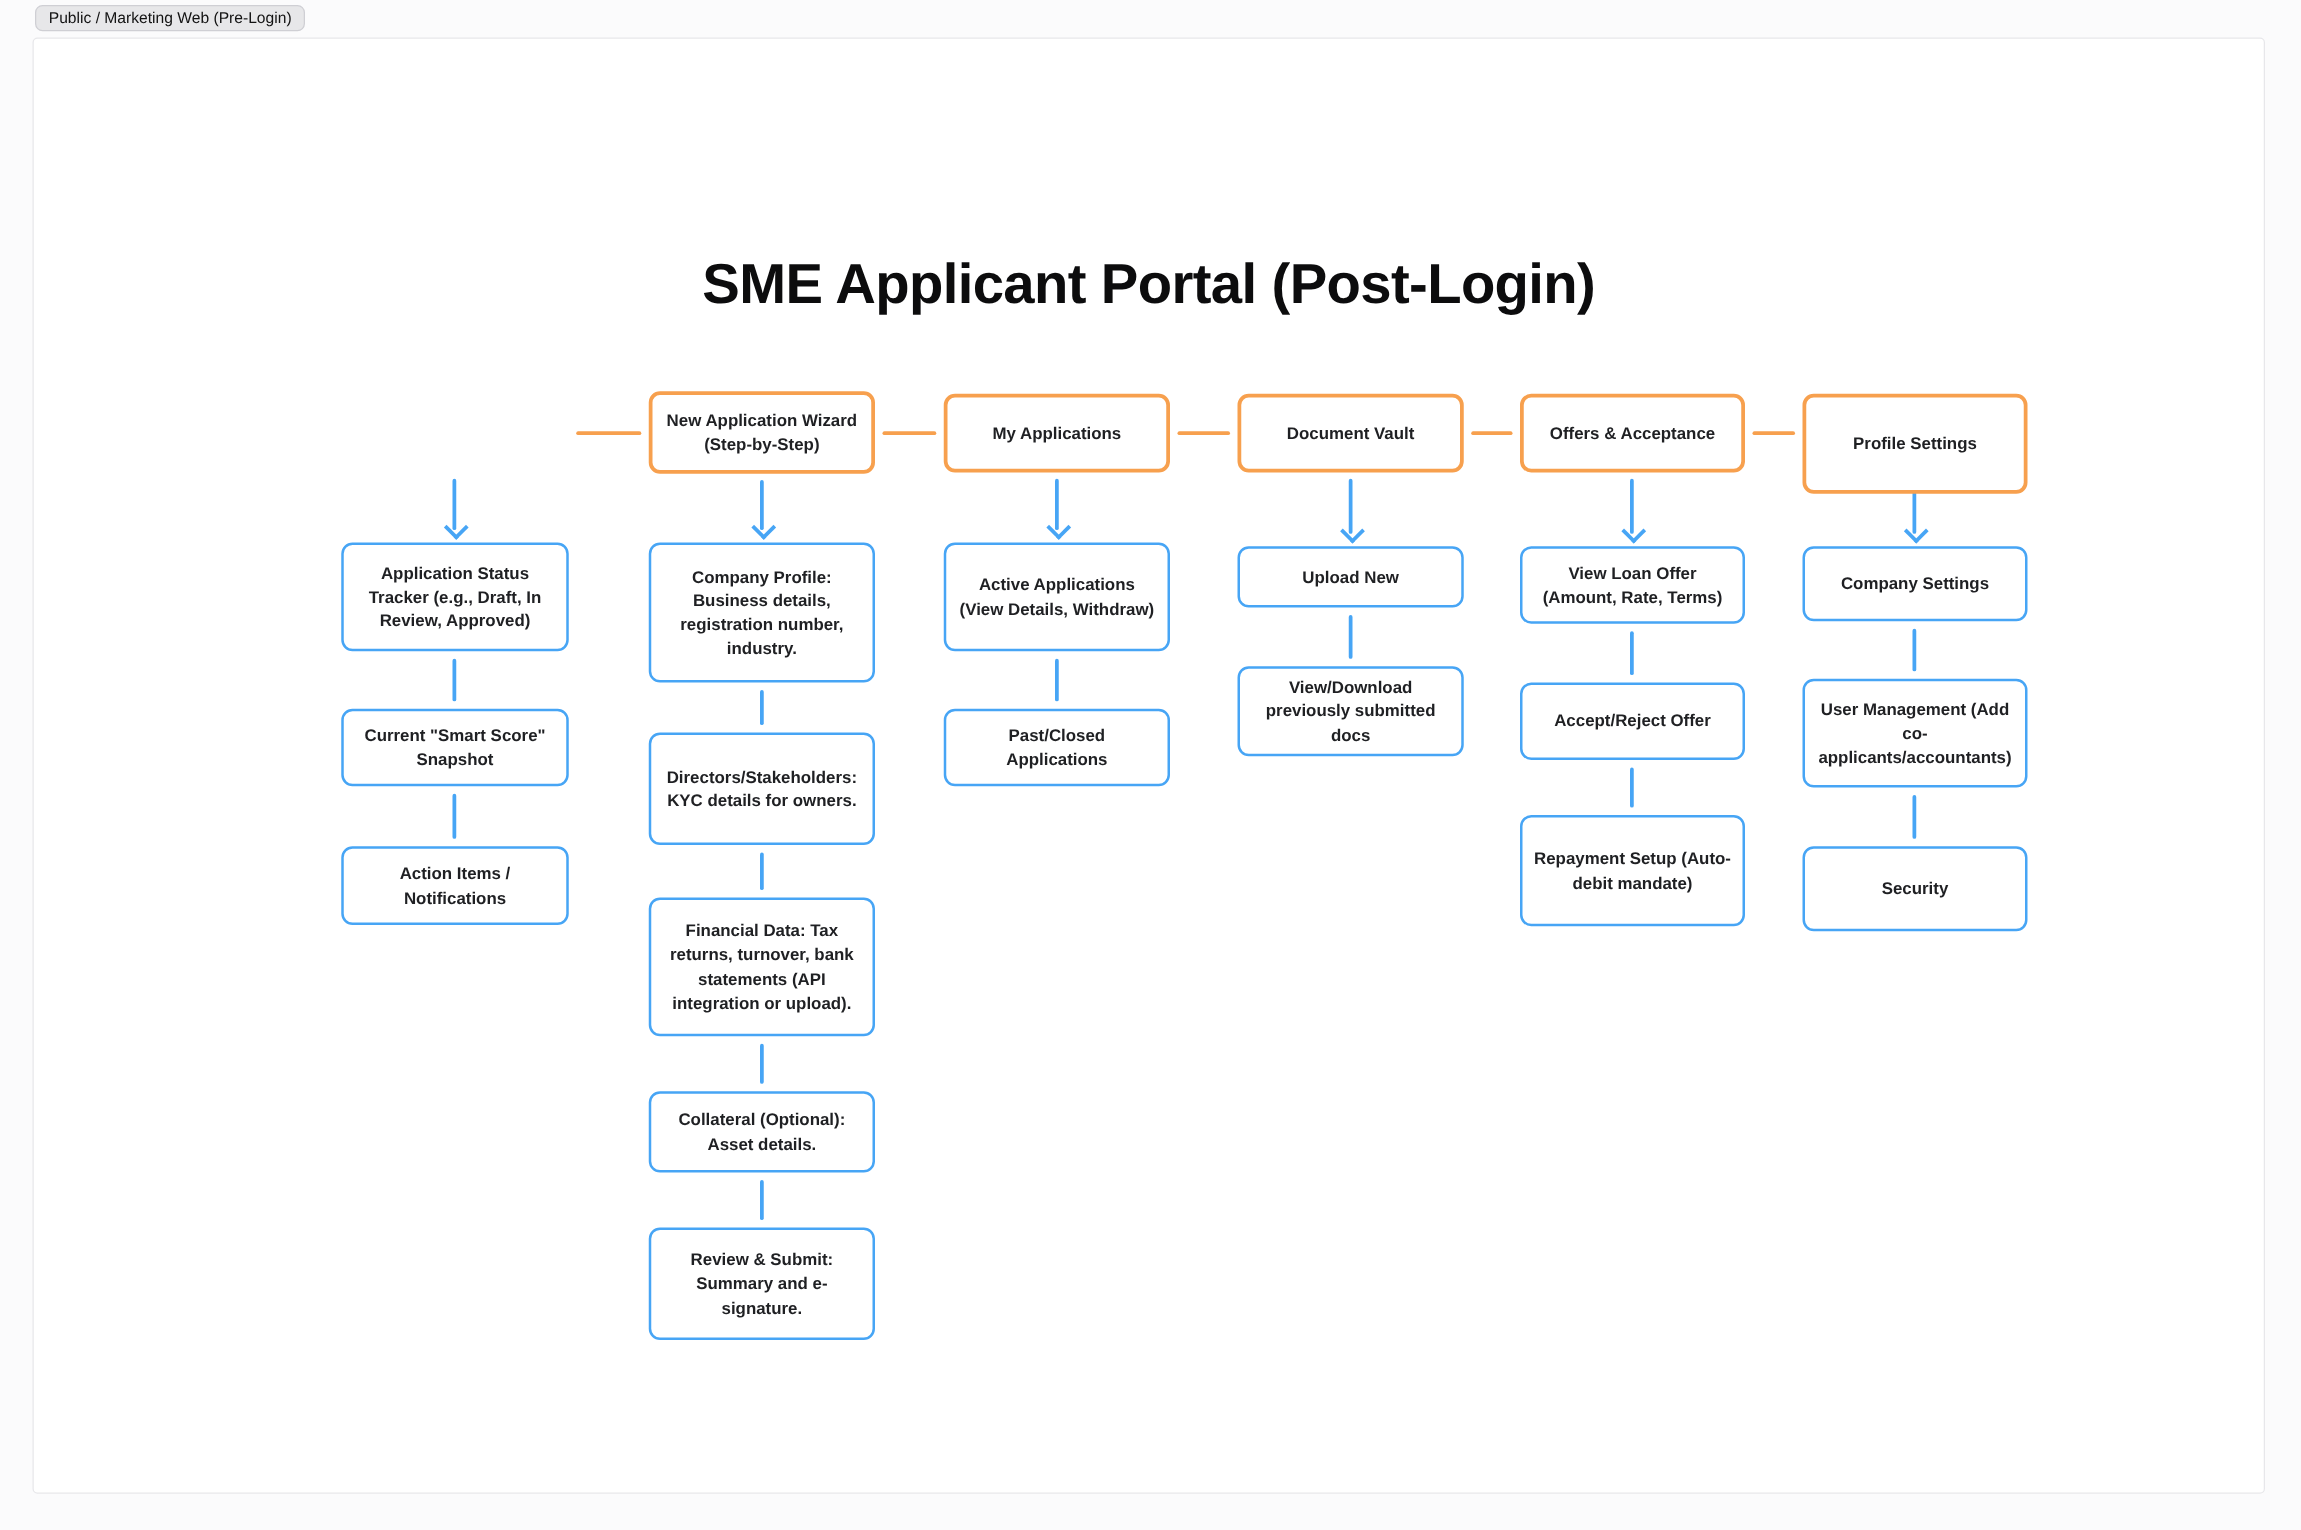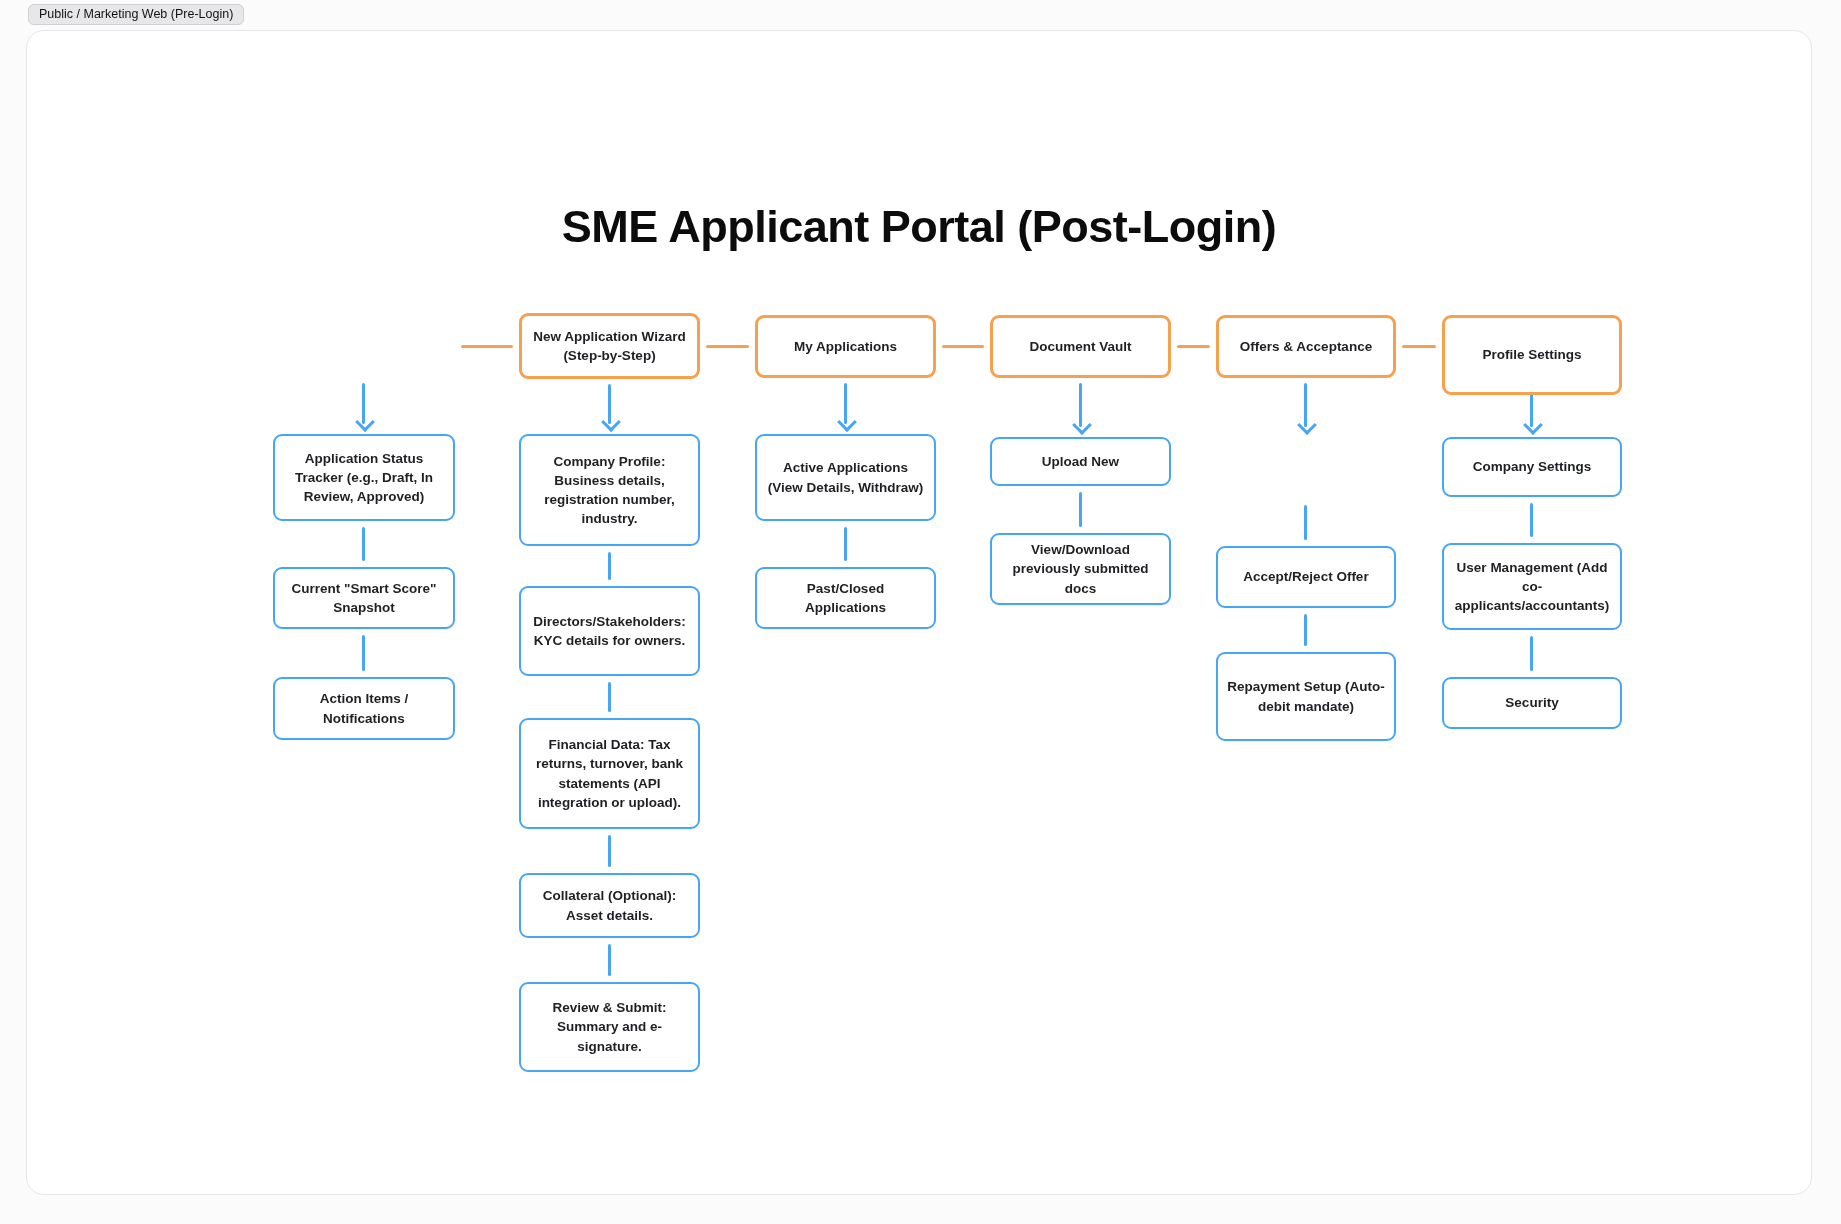--- a/index.html
+++ b/index.html
@@ -11,21 +11,21 @@
     overflow:hidden;
   }
   .badge{
     position:absolute;left:28px;top:4px;
     background:#e7e7e9;border:1px solid #cfcfd4;border-radius:6px;
     padding:2px 10px;font-size:12.5px;line-height:15px;color:#121212;
     white-space:nowrap;
   }
   .panel{
     position:absolute;left:26px;top:30px;width:1786px;height:1165px;
-    background:#ffffff;border:1.5px solid #e7e7ea;border-radius:18px;
+    background:#ffffff;border:1.5px solid #e7e7ea;border-radius:4px;
     box-sizing:border-box;
   }
   .title{
     position:absolute;left:0;top:170px;width:100%;
     text-align:center;font-size:45px;font-weight:bold;
     letter-spacing:-0.5px;color:#0c0c0d;margin:0;
   }
   .node{
     position:absolute;box-sizing:border-box;
     display:flex;align-items:center;justify-content:center;
@@ -65,27 +65,28 @@
 
   <div class="node header" style="left:728px;top:284px;width:181px;height:63px">My Applications</div>
   <div class="node child" style="left:728px;top:403px;width:181px;height:87px">Active Applications (View Details, Withdraw)</div>
   <div class="node header" style="left:963px;top:284px;width:181px;height:63px">Document Vault</div>
 
   <div class="node child" style="left:728px;top:536px;width:181px;height:62px">Past/Closed Applications</div>
   <div class="node child" style="left:963px;top:406px;width:181px;height:49px">Upload New</div>
   <div class="node child" style="left:963px;top:502px;width:181px;height:72px">View/Download previously submitted docs</div>
 
   <div class="node header" style="left:1189px;top:284px;width:180px;height:63px">Offers &amp; Acceptance</div>
+  <div class="node child" style="left:1189px;top:406px;width:180px;height:62px">View Loan Offer (Amount, Rate, Terms)</div>
   <div class="node child" style="left:1189px;top:515px;width:180px;height:62px">Accept/Reject Offer</div>
   <div class="node child" style="left:1189px;top:621px;width:180px;height:89px">Repayment Setup (Auto-debit mandate)</div>
 
   <div class="node header" style="left:1415px;top:284px;width:180px;height:80px">Profile Settings</div>
   <div class="node child" style="left:1415px;top:406px;width:180px;height:60px">Company Settings</div>
   <div class="node child" style="left:1415px;top:512px;width:180px;height:87px">User Management (Add co-applicants/accountants)</div>
-  <div class="node child" style="left:1415px;top:646px;width:180px;height:52px">Security</div>
+  <div class="node child" style="left:1415px;top:646px;width:180px;height:68px">Security</div>
 
   <div class="hline" style="left:434px;top:314px;width:52px"></div>
   <div class="hline" style="left:679px;top:314px;width:43px"></div>
   <div class="hline" style="left:915px;top:314px;width:42px"></div>
   <div class="hline" style="left:1150px;top:314px;width:33px"></div>
   <div class="hline" style="left:1375px;top:314px;width:34px"></div>
 
   <div class="vline" style="left:335px;top:352px;height:41px"></div>
   <div class="chev" style="left:331px;top:384px"></div>
 

